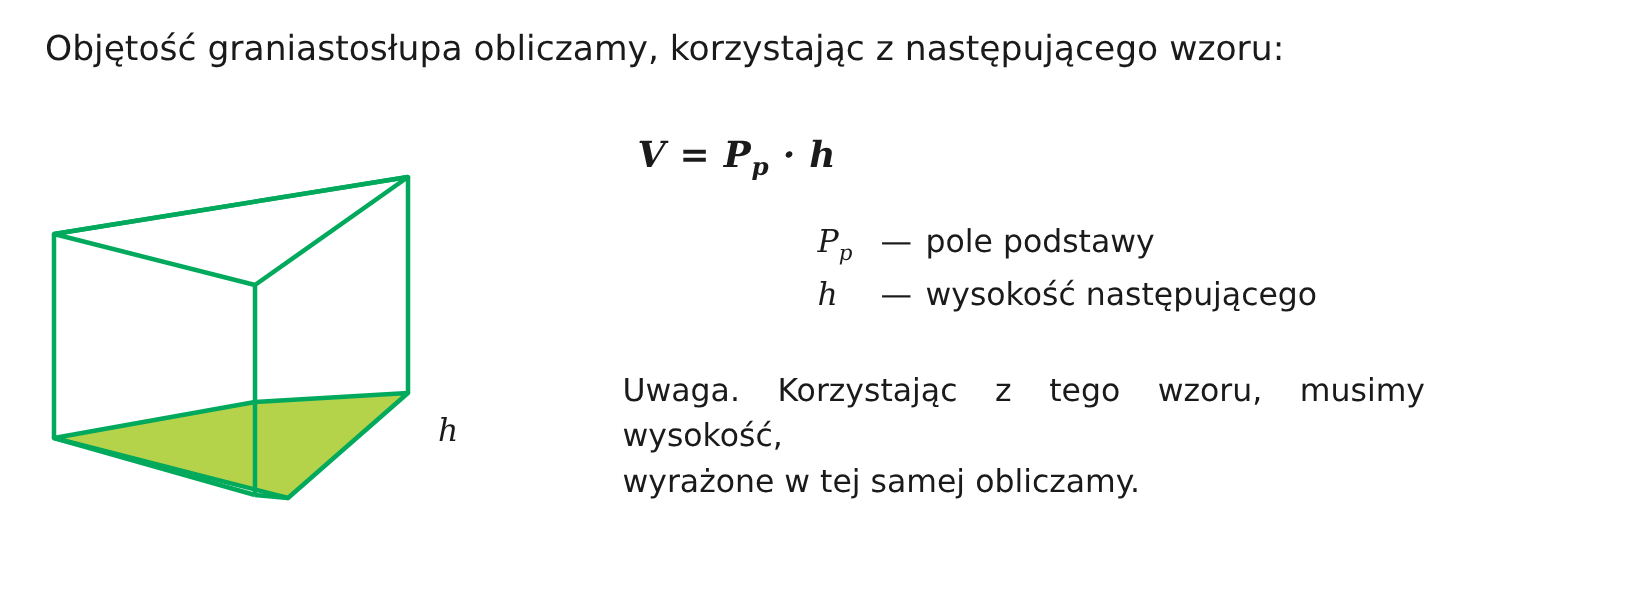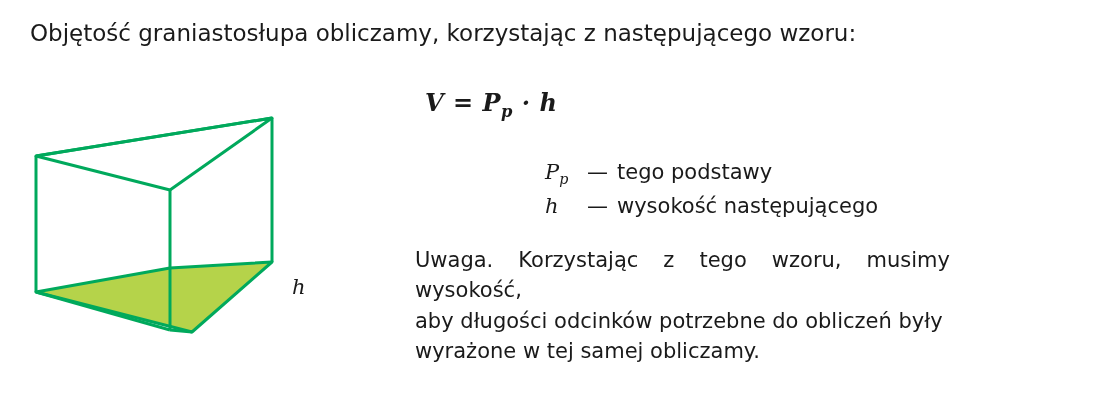--- a/index.html
+++ b/index.html
@@ -62,21 +62,21 @@
     font-style: italic;
     font-family: "DejaVu Serif", serif;
     letter-spacing: 0.5px;
     margin-left: 10px;
   }
   .formula-main sub {
     font-size: 0.68em;
     font-weight: bold;
   }
   .legend {
-    margin-top: 35px;
+    margin-top: 24px;
     margin-left: 130px;
     font-size: 21px;
     line-height: 1.55;
   }
   .legend-row {
     display: flex;
     align-items: baseline;
   }
   .legend-sym {
     width: 42px;
@@ -138,29 +138,28 @@
       <span>=</span>
       <span>P</span><sub>p</sub>
       <span>·</span>
       <span>h</span>
     </div>
 
     <div class="legend">
       <div class="legend-row">
         <span class="legend-sym"><span>P</span><sub>p</sub></span>
         <span class="legend-dash">—</span>
-        <span class="legend-text">tego podstawy</span>
+        <span class="legend-text">pole podstawy</span>
       </div>
       <div class="legend-row">
         <span class="legend-sym"><span>h</span><sub></sub></span>
         <span class="legend-dash">—</span>
         <span class="legend-text">wysokość następującego</span>
       </div>
     </div>
   </div>
 
   <div class="note">
     <span class="line">Uwaga. Korzystając z tego wzoru, musimy wysokość,</span>
-    <span class="line">aby długości odcinków potrzebne do obliczeń były</span>
     <span class="line">wyrażone w tej samej obliczamy.</span>
   </div>
 
 </div>
 
 </body></html>

